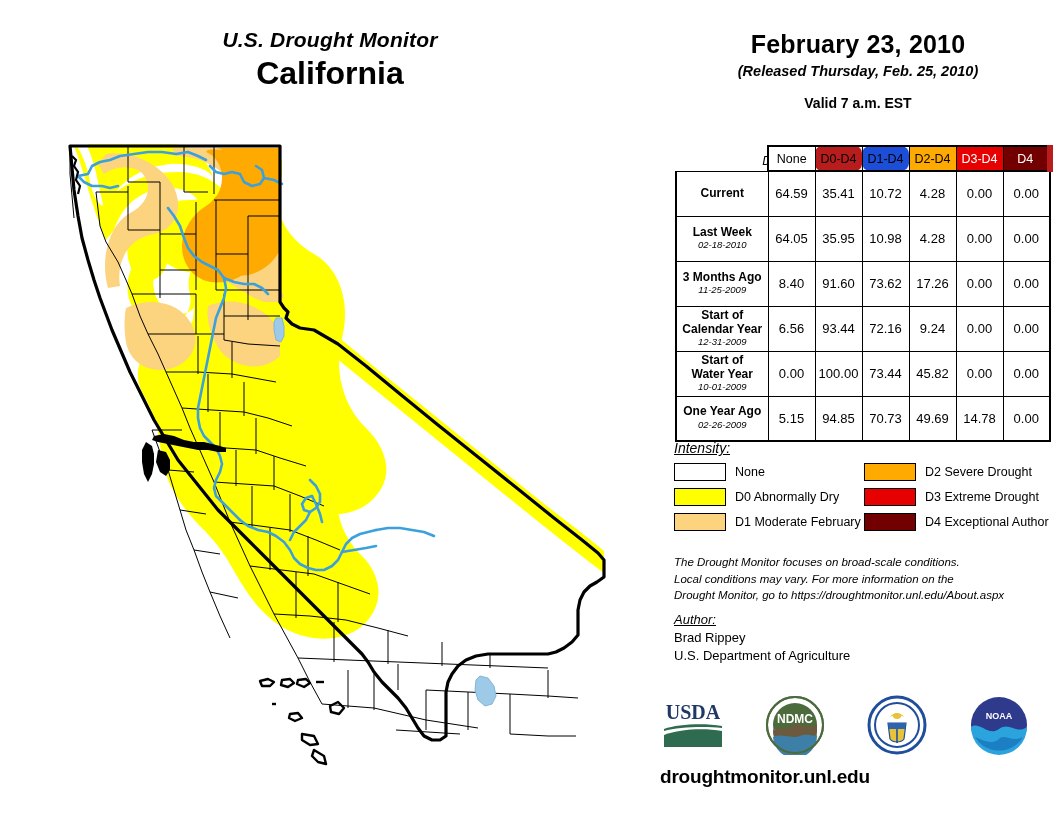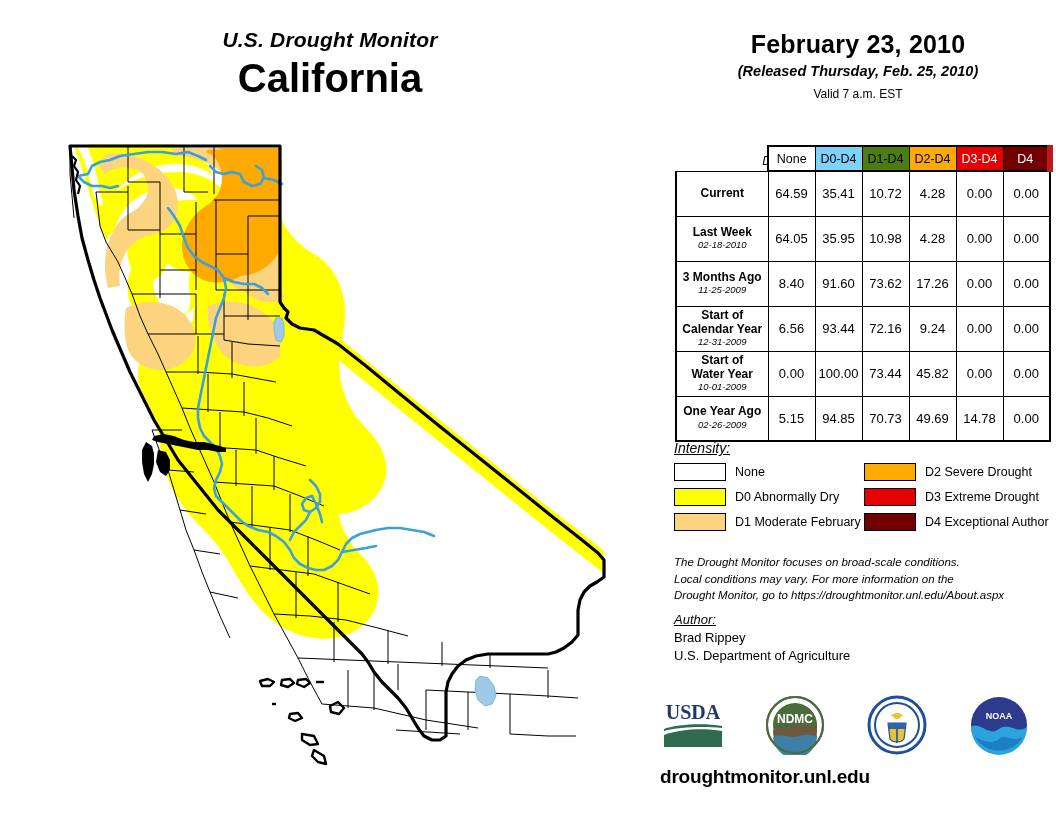--- a/index.html
+++ b/index.html
@@ -14,31 +14,31 @@
   .page{position:absolute;inset:0;}
 
   
   #left-panel{position:absolute;left:0;top:0;width:660px;height:816px;}
   #title-block{position:absolute;left:0;top:28px;width:660px;text-align:center;}
   #title-main{
     font-size:21px;font-weight:bold;font-style:italic;letter-spacing:.2px;
     line-height:1.1;
   }
   #title-state{
-    font-size:40px;font-weight:bold;line-height:1.15;margin-top:4px;
+    font-size:32px;font-weight:bold;line-height:1.15;margin-top:4px;
   }
   #map-wrap{position:absolute;left:48px;top:130px;width:590px;height:675px;}
   #map-svg{display:block;width:590px;height:675px;}
 
   
   #right-panel{position:absolute;left:660px;top:0;width:396px;height:816px;}
   #date-block{position:absolute;left:0;top:30px;width:396px;text-align:center;}
   #date-main{font-size:25px;font-weight:bold;letter-spacing:.2px;}
   #date-released{font-size:14.5px;font-weight:bold;font-style:italic;margin-top:4px;}
-  #date-valid{font-size:12px;font-weight:normal;margin-top:8px;}
+  #date-valid{font-size:14px;font-weight:bold;margin-top:16px;}
 
   #table-caption{
     position:absolute;left:0;top:122px;width:396px;text-align:center;
     font-size:12.5px;font-style:italic;margin-top:32px;
   }
 
   
   #dm-table{
     position:absolute;left:15px;top:145px;
     border-collapse:collapse;
@@ -531,22 +531,22 @@
       <div id="date-valid">Valid 7 a.m. EST</div>
     </div>
 
     <div id="table-caption">Drought Conditions (Percent Area)</div>
 
     <table id="dm-table">
       <thead>
         <tr>
           <th class="corner"></th>
         <th class="hdr first" style="background: rgb(255, 255, 255);">None</th>
-            <th class="hdr" style="background: #7dd3fc;">D0-D4</th>
-            <th class="hdr" style="background: #4d7c0f;">D1-D4</th>
+            <th class="hdr" style="background: #b91c1c; border-radius: 7px;">D0-D4</th>
+            <th class="hdr" style="background: #1d4ed8; border-radius: 8px;">D1-D4</th>
             <th class="hdr" style="background: rgb(255, 170, 0);">D2-D4</th>
             <th class="hdr" style="background: rgb(230, 0, 0); color: rgb(255, 255, 255);">D3-D4</th>
             <th class="hdr" style="background: rgb(115, 0, 0); color: rgb(255, 255, 255);">D4</th>
           </tr>
       </thead>
       <tbody>
           <tr>
             <td class="rowlabel"><span>Current</span></td>
             <td class="val">64.59</td>
             <td class="val">35.41</td>

